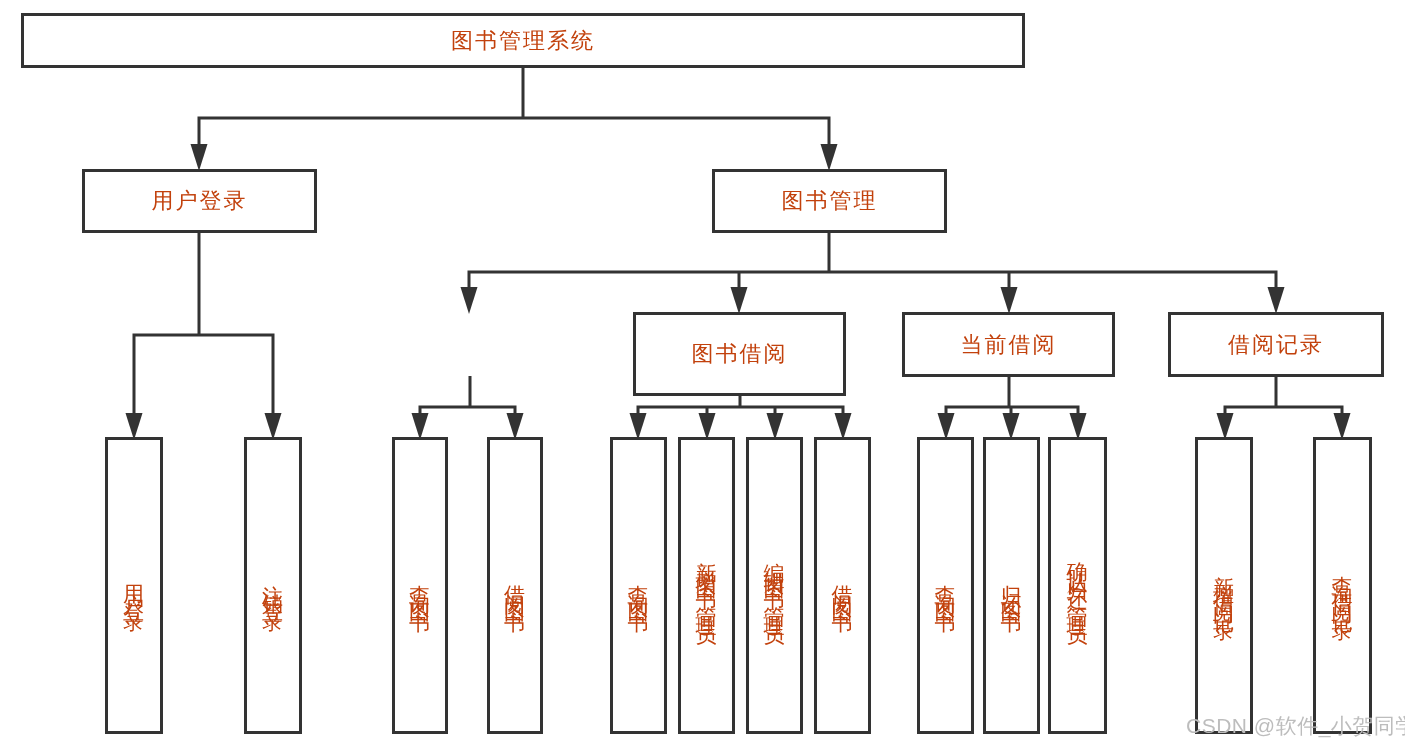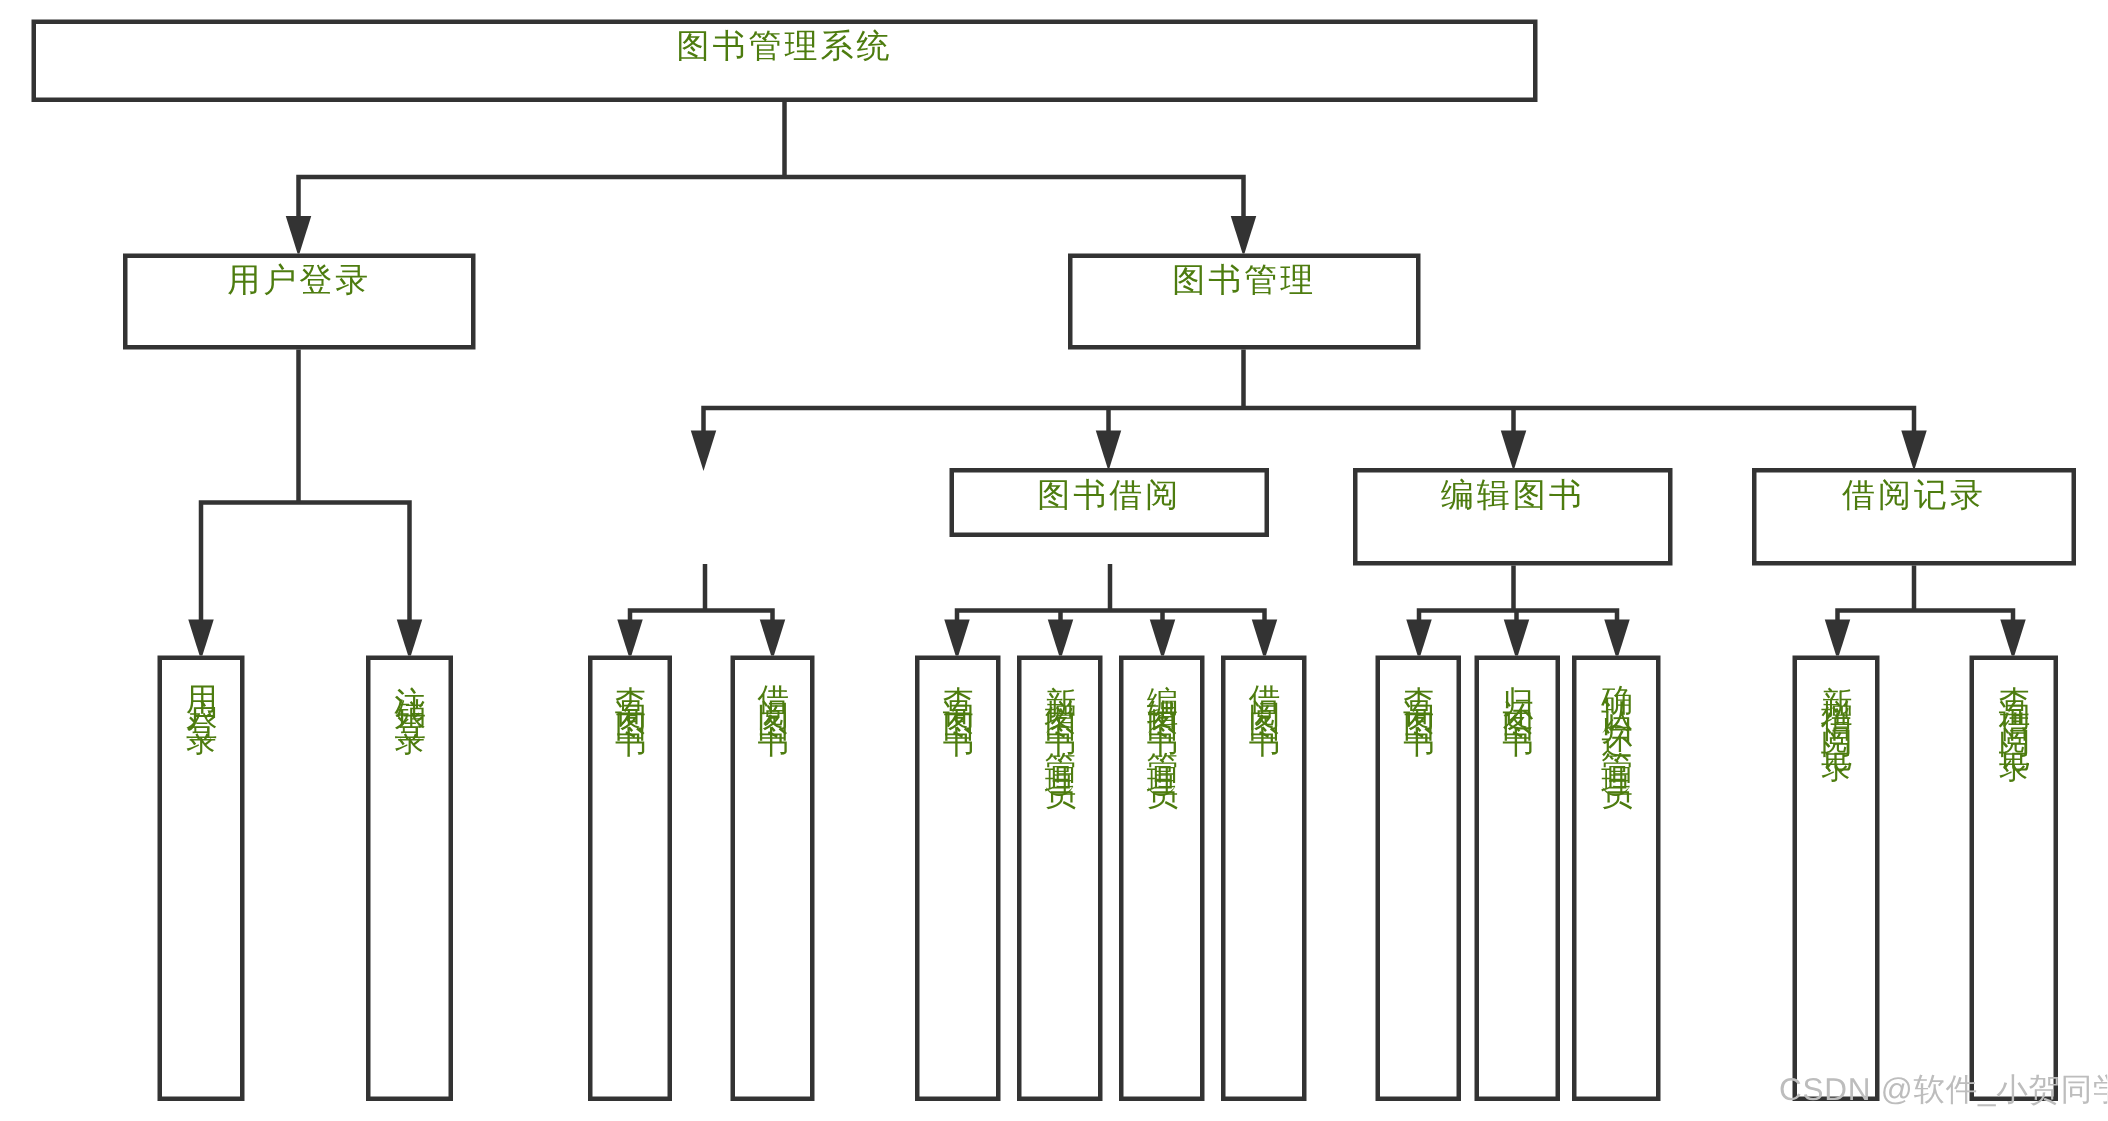--- a/index.html
+++ b/index.html
@@ -19,23 +19,23 @@
     position: absolute;
     left: 0;
     top: 0;
   }
   .node {
     position: absolute;
     background: #ffffff;
     border: 3px solid #333333;
     box-sizing: border-box;
     display: flex;
-    align-items: flex-start;
+    align-items: center;
     justify-content: center;
-    color: #4d7c0f;
+    color: #c2410c;
   }
   .h-node span {
     font-size: 22px;
     letter-spacing: 2px;
     white-space: nowrap;
   }
   .v-node span {
     writing-mode: vertical-rl;
     text-orientation: mixed;
     font-size: 21px;
@@ -121,25 +121,25 @@
     <span>图书管理系统</span>
   </div>
 
   <div class="node h-node" style="left:82px;top:169px;width:235px;height:64px">
     <span>用户登录</span>
   </div>
   <div class="node h-node" style="left:712px;top:169px;width:235px;height:64px">
     <span>图书管理</span>
   </div>
 
-  <div class="node h-node" style="left:633px;top:312px;width:213px;height:46px">
+  <div class="node h-node" style="left:633px;top:312px;width:213px;height:84px">
     <span>图书借阅</span>
   </div>
   <div class="node h-node" style="left:902px;top:312px;width:213px;height:65px">
-    <span>编辑图书</span>
+    <span>当前借阅</span>
   </div>
   <div class="node h-node" style="left:1168px;top:312px;width:216px;height:65px">
     <span>借阅记录</span>
   </div>
 
   <div class="node v-node" style="left:105px;top:437px;width:58px;height:297px">
     <span>用户登录</span>
   </div>
   <div class="node v-node" style="left:244px;top:437px;width:58px;height:297px">
     <span>注销登录</span>

